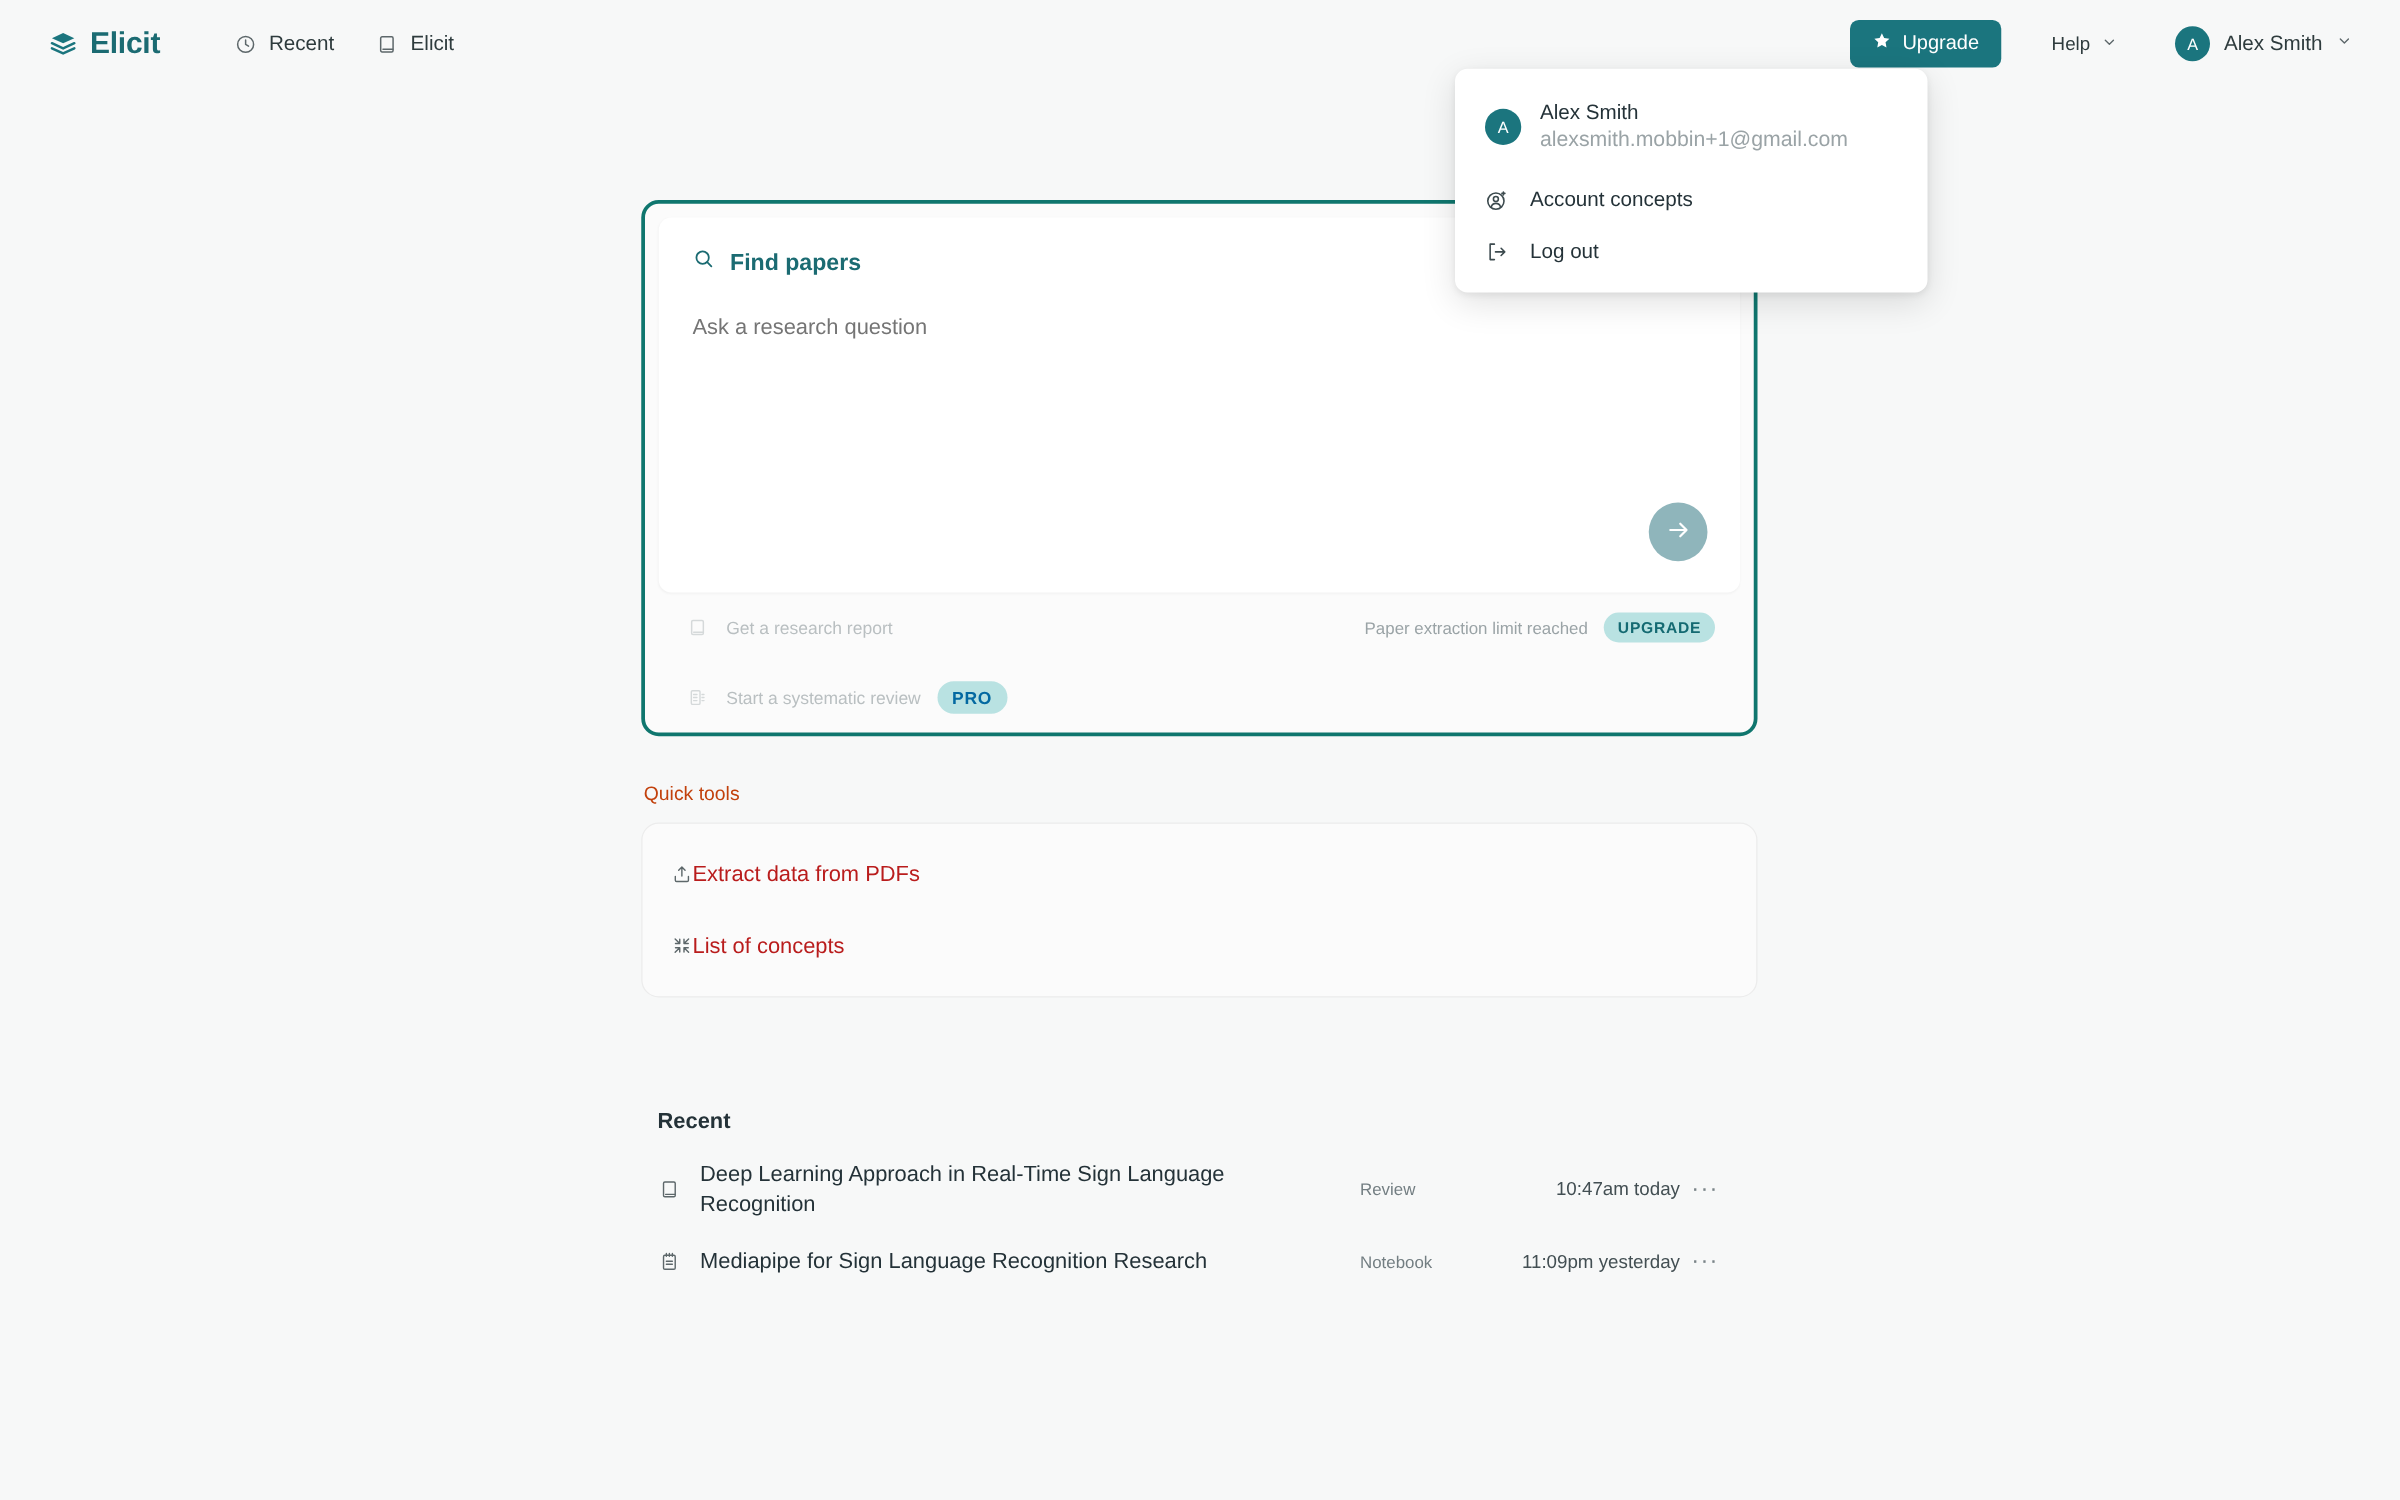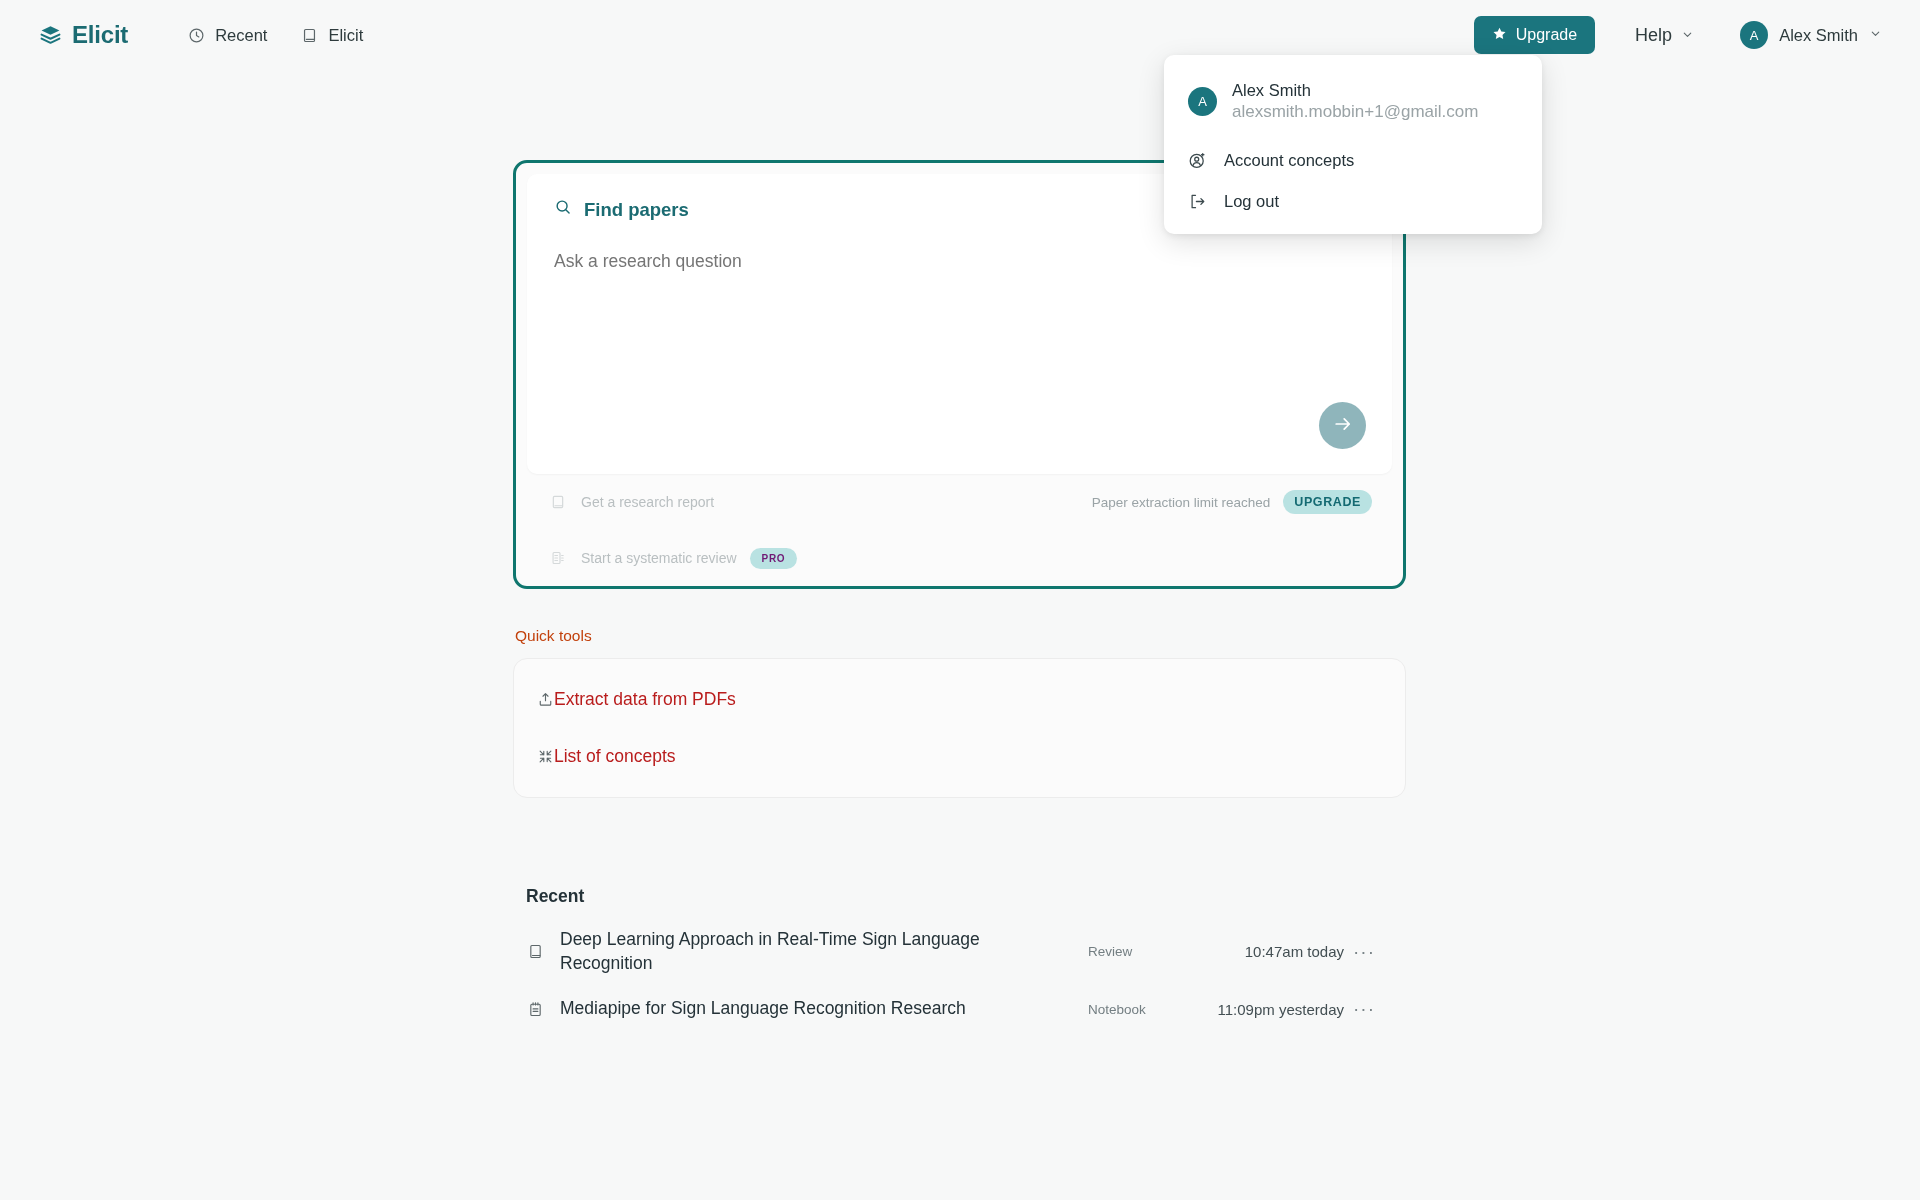--- a/index.html
+++ b/index.html
@@ -43,21 +43,21 @@
     display: flex; align-items: center; gap: 9px;
     background: #1b757e; color: #ffffff;
     border: none; border-radius: 7px;
     height: 38px; padding: 0 18px;
     font-size: 16px; font-family: "Liberation Sans", sans-serif;
     cursor: pointer;
   }
   .help-btn {
     display: flex; align-items: center; gap: 9px;
     margin-left: 30px; padding: 6px 10px;
-    font-size: 18px; color: #2e3b3d; cursor: pointer;
+    font-size: 15px; color: #2e3b3d; cursor: pointer;
   }
   .user-btn {
     display: flex; align-items: center; gap: 11px;
     margin-left: 28px; padding: 4px 8px;
     cursor: pointer;
   }
   .avatar {
     width: 28px; height: 28px; border-radius: 50%;
     background: #1b757e; color: #fff;
     display: flex; align-items: center; justify-content: center;
@@ -142,22 +142,22 @@
   .opt-icon { width: 18px; display: flex; align-items: center; justify-content: center; flex: 0 0 auto; }
   .opt-label { font-size: 14px; color: #b9bfc1; margin-left: 14px; }
   .opt-right { margin-left: auto; display: flex; align-items: center; gap: 13px; }
   .limit-text { font-size: 13.5px; color: #9aa3a6; }
   .pill {
     background: #b9e2e2; color: #146a72;
     font-size: 12.5px; font-weight: bold; letter-spacing: 0.6px;
     border-radius: 13px; padding: 5px 11px;
   }
   .pill-pro {
-    background: #b9e2e2; color: #701a75;
-    font-size: 10px; font-weight: bold; letter-spacing: 0.6px;
+    background: #b9e2e2; color: #0369a1;
+    font-size: 14px; font-weight: bold; letter-spacing: 0.6px;
     border-radius: 13px; padding: 5px 12px; margin-left: 13px;
   }
 
   
   .section-label {
     font-size: 15.5px; color: #c2410c;
     margin: 38px 0 13px 2px;
   }
   .tools-card {
     background: #fbfbfb;

